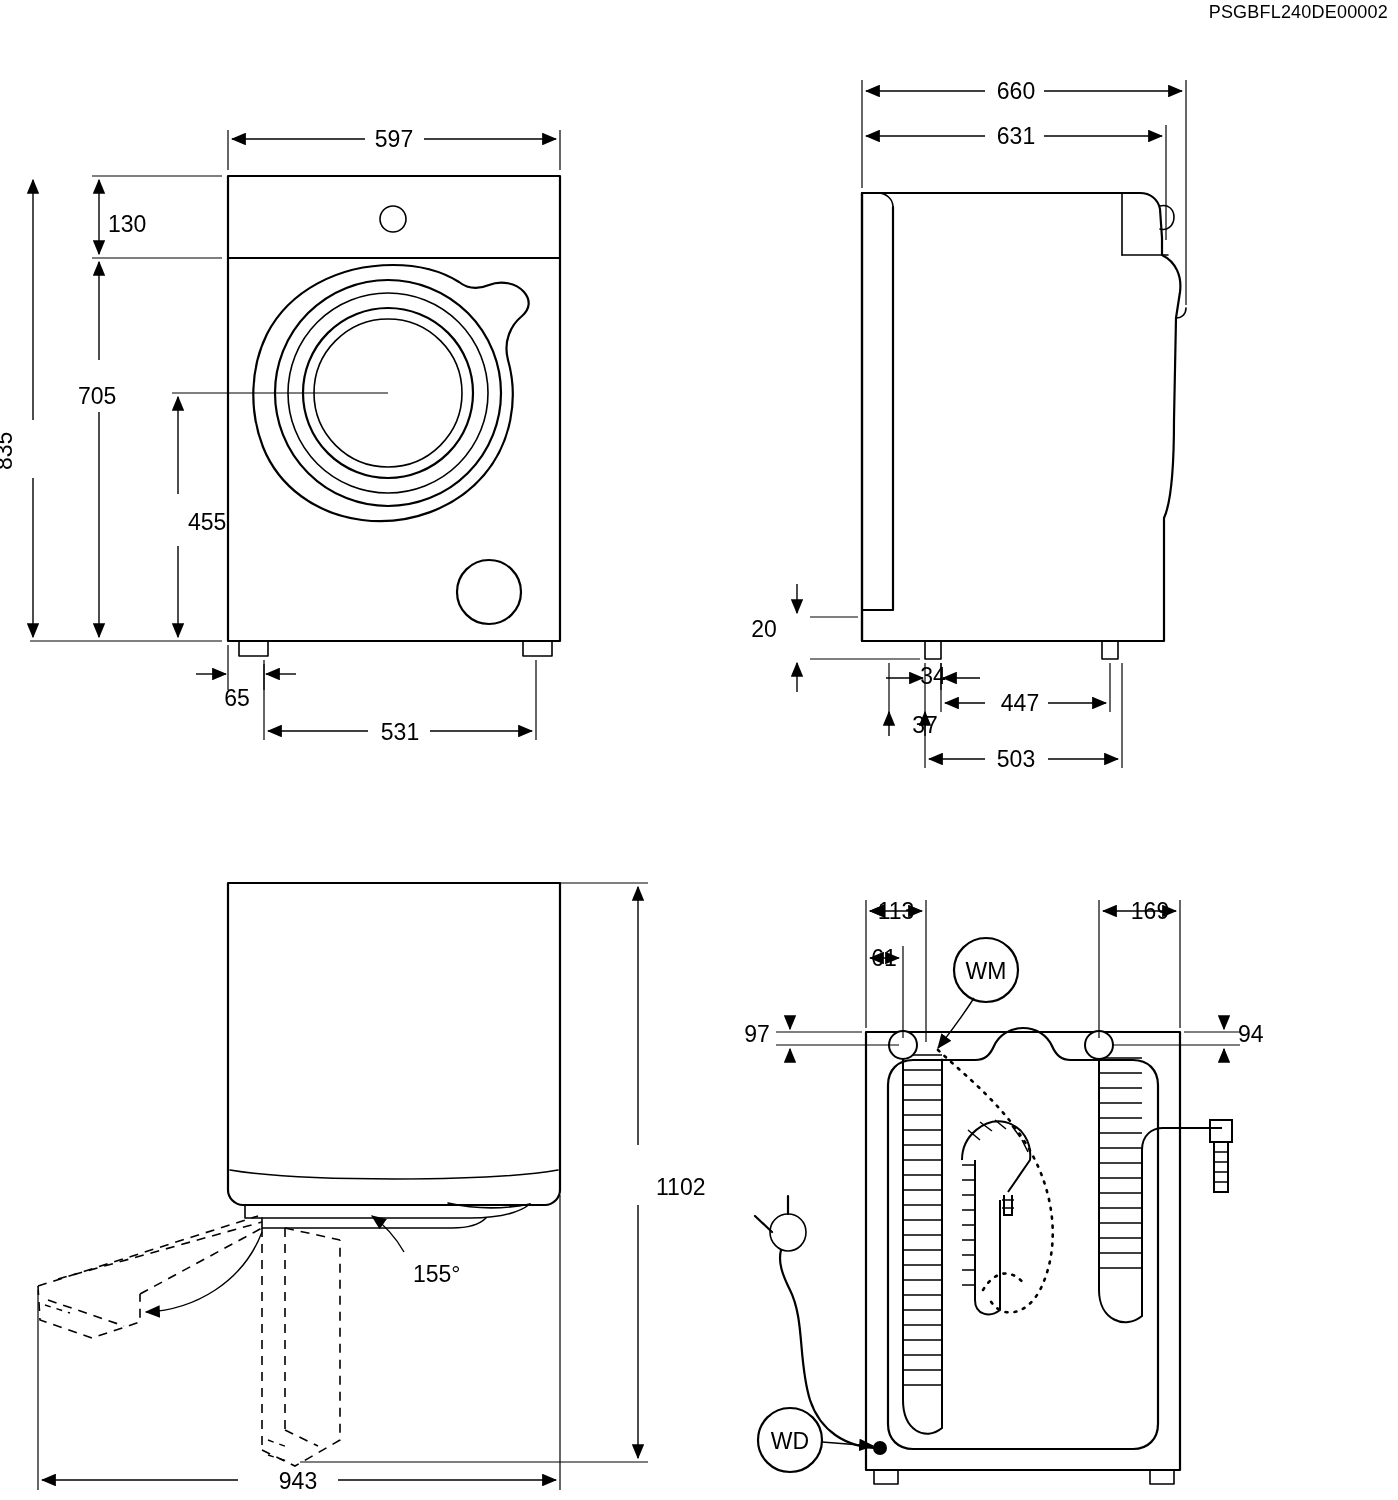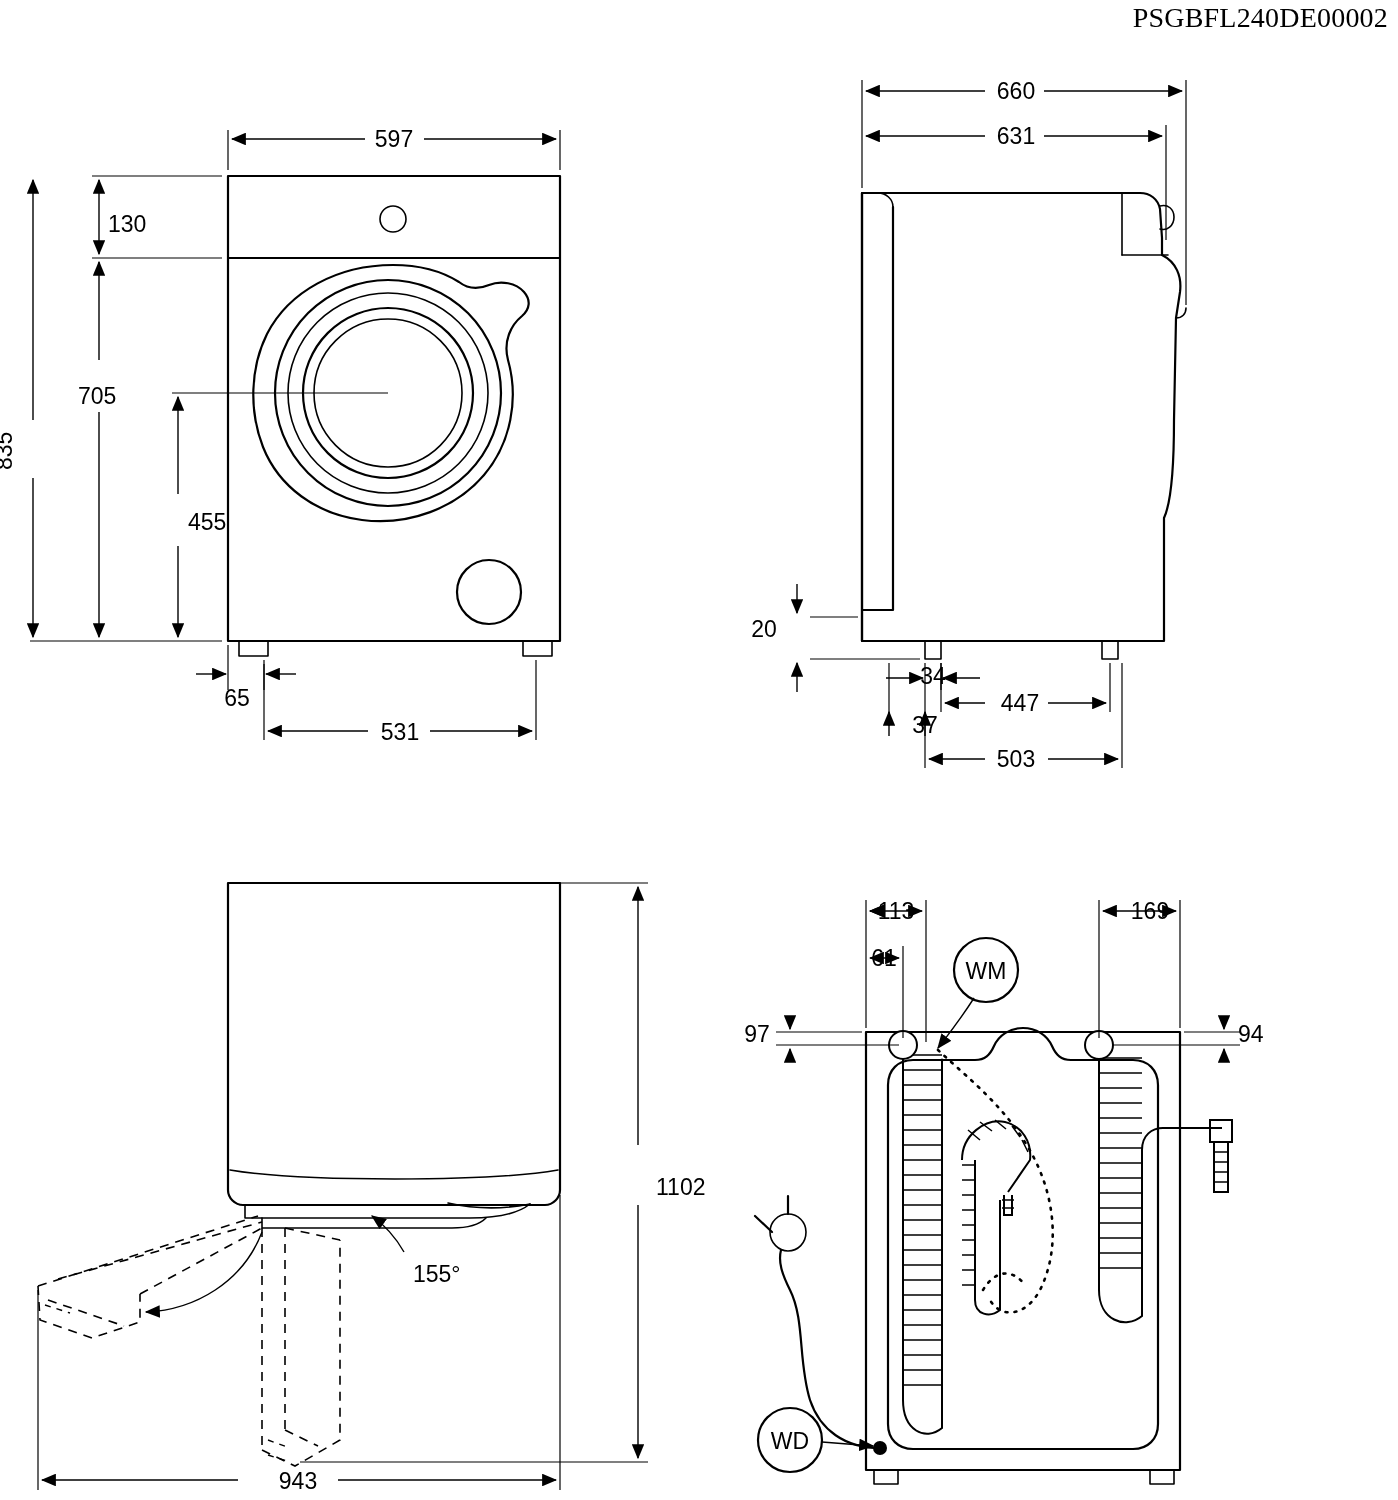--- a/index.html
+++ b/index.html
@@ -19,23 +19,23 @@
     position: absolute;
     top: 0;
     left: 0;
     width: 1398px;
     height: 1500px;
   }
   .doc-code {
     position: absolute;
     right: 10px;
     top: 2px;
-    font-size: 28px;
+    font-size: 18px;
     letter-spacing: 0.2px;
-    font-family: Liberation Serif, serif;
+    font-family: Liberation Sans, sans-serif;
   }
   svg text {
     font-family: "Liberation Sans", sans-serif;
     font-size: 23px;
     fill: #000;
   }
   .dim-line {
     stroke: #000;
     stroke-width: 1.4;
     fill: none;

